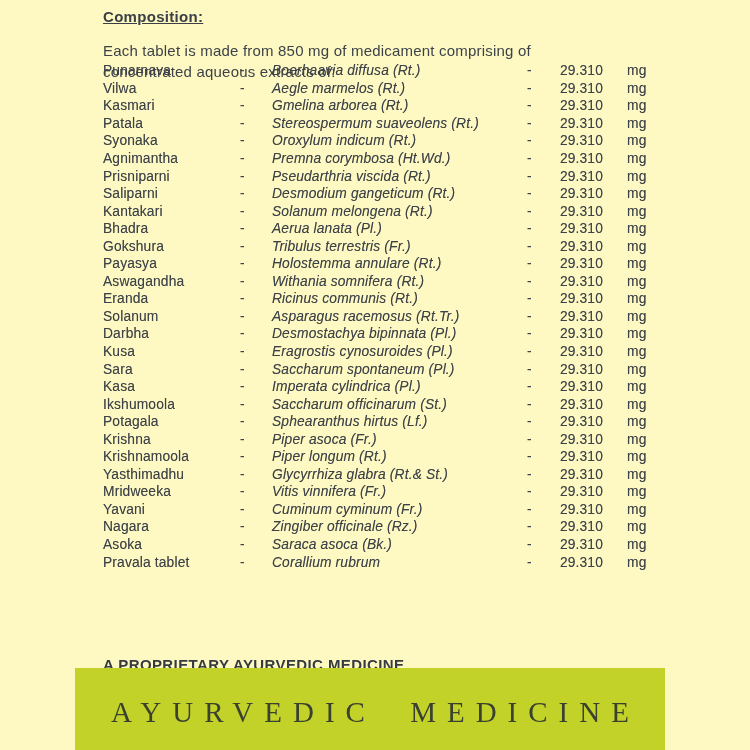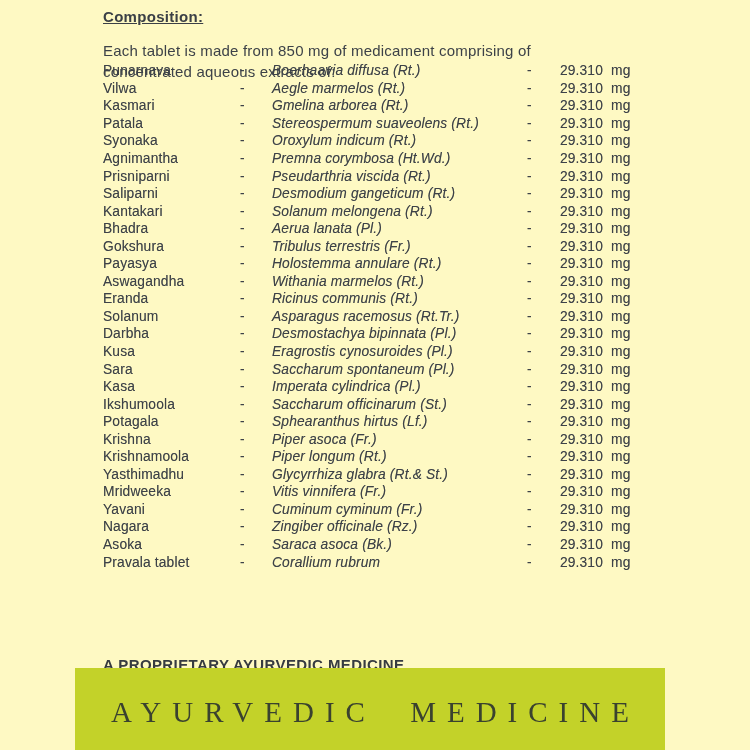--- a/index.html
+++ b/index.html
@@ -50,21 +50,21 @@
     font-size: 13.8px;
     letter-spacing: 0.15px;
     color: #3d4248;
     text-shadow: 0 0 0.4px rgba(61,66,72,0.45);
   }
   .col-name   { text-align: left; white-space: nowrap; }
   .col-dash1  { text-align: left; }
   .col-bot    { font-style: italic; white-space: nowrap; }
   .col-dash2  { text-align: left; }
   .col-amount { text-align: right; }
-  .col-unit   { text-align: left; padding-left: 8px; }
+  .col-unit   { text-align: left; padding-left: 24px; }
   .proprietary {
     position: absolute;
     left: 103px;
     top: 616px;
     font-size: 15px;
     font-weight: bold;
     letter-spacing: 0.4px;
     color: #363b41;
     margin-top: 40px;
   }
@@ -205,21 +205,21 @@
       <span class="col-dash1">-</span>
       <span class="col-bot">Holostemma annulare (Rt.)</span>
       <span class="col-dash2">-</span>
       <span class="col-amount">29.310</span>
       <span class="col-unit">mg</span>
     </div>
 
     <div class="row">
       <span class="col-name">Aswagandha</span>
       <span class="col-dash1">-</span>
-      <span class="col-bot">Withania marmelos (Rt.)</span>
+      <span class="col-bot">Withania somnifera (Rt.)</span>
       <span class="col-dash2">-</span>
       <span class="col-amount">29.310</span>
       <span class="col-unit">mg</span>
     </div>
 
     <div class="row">
       <span class="col-name">Eranda</span>
       <span class="col-dash1">-</span>
       <span class="col-bot">Ricinus communis (Rt.)</span>
       <span class="col-dash2">-</span>

